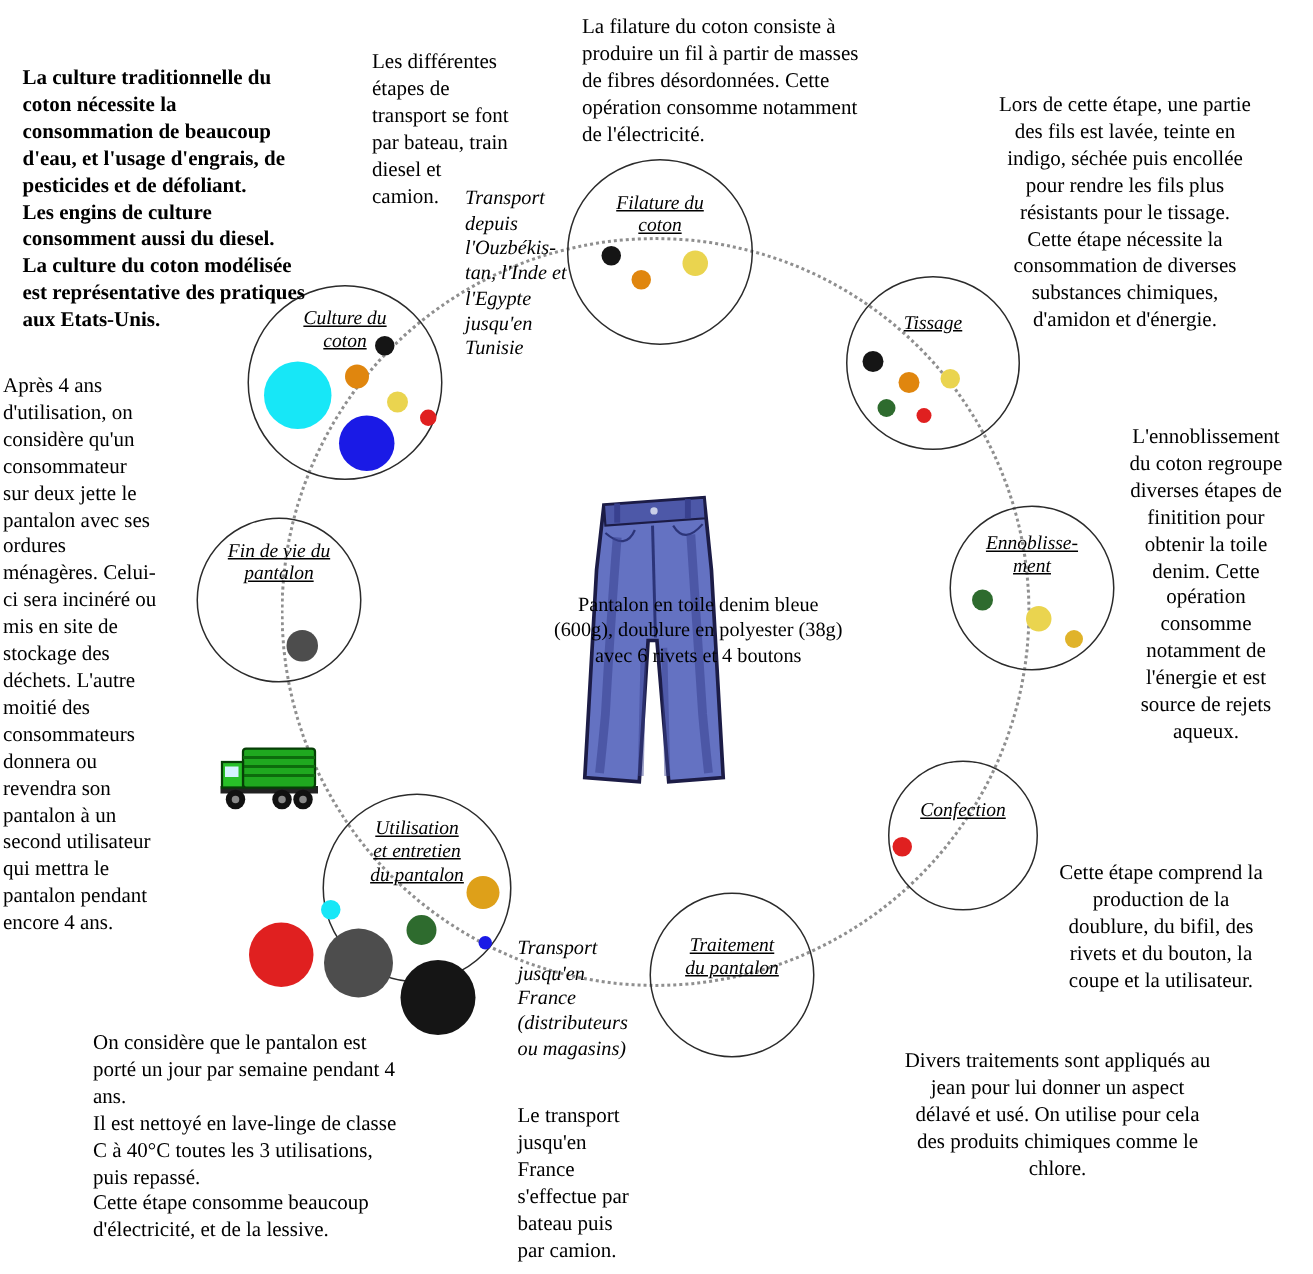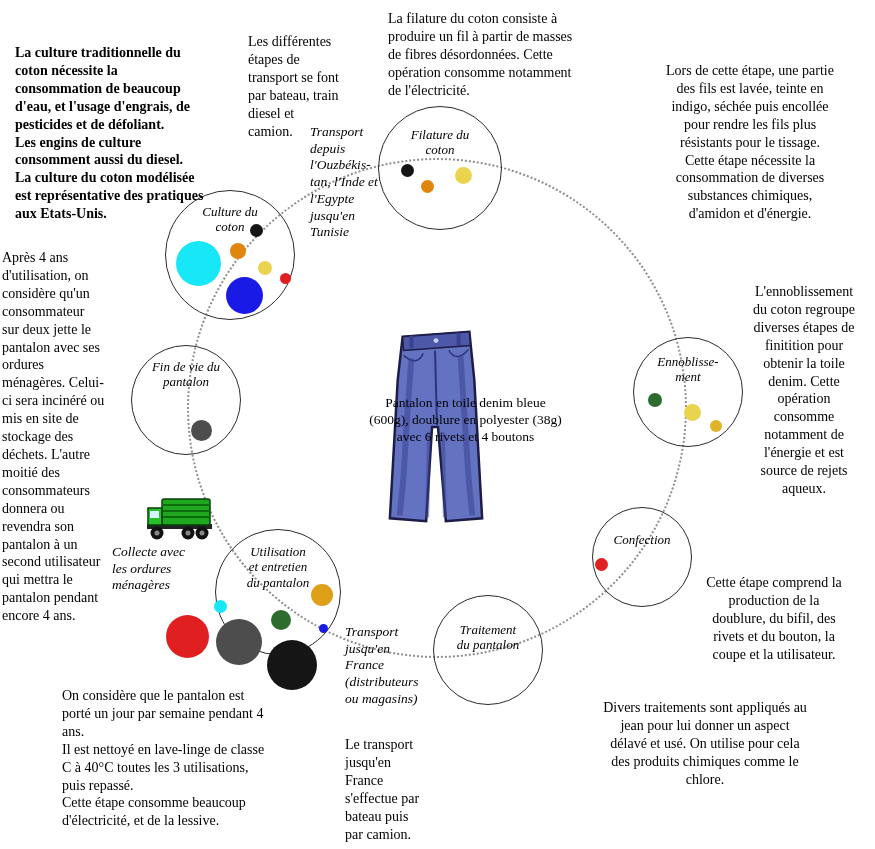--- a/index.html
+++ b/index.html
@@ -20,21 +20,21 @@
   }
   .big-circle {
     position:absolute; left:187px; top:158px; width:500px; height:500px;
     border:2px dotted #8f8f8f; border-radius:50%;
   }
   .node {
     position:absolute; border:1.4px solid #2b2b2b; border-radius:50%;
     text-align:center;
   }
   .node-label {
-    font-style:italic; font-size:13px; line-height:1.18; white-space:pre-line;
+    font-style:italic; font-size:13px; line-height:1.18; white-space:pre-line;text-decoration:underline;
   }
   .dot { position:absolute; border-radius:50%; }
 
   .node-culture        { left:165px; top:190px; width:130px; height:130px; padding-top:13px; }
   .node-filature       { left:378px; top:106px; width:124px; height:124px; padding-top:20px; }
   .node-tissage        { left:564px; top:184px; width:116px; height:116px; padding-top:22px; }
   .node-ennoblissement { left:633px; top:337px; width:110px; height:110px; padding-top:16px;text-align:center; }
   .node-confection     { left:592px; top:507px; width:100px; height:100px; padding-top:24px; }
   .node-traitement     { left:433px; top:595px; width:110px; height:110px; padding-top:26px; }
   .node-utilisation    { left:215px; top:529px; width:126px; height:126px; padding-top:14px; }
@@ -78,20 +78,28 @@
       <span class="dot" style="left: 92px; top: 70px; width: 14px; height: 14px; background: rgb(234, 212, 79);"></span>
       <span class="dot" style="left: 114px; top: 82px; width: 11px; height: 11px; background: rgb(224, 32, 32);"></span>
       <span class="dot" style="left: 60px; top: 86px; width: 37px; height: 37px; background: rgb(26, 26, 230);"></span>
     </div>
   <div class="node node-filature">
     <div class="node-label">Filature du
 coton</div>
   <span class="dot" style="left: 22px; top: 57px; width: 13px; height: 13px; background: rgb(21, 21, 21);"></span>
       <span class="dot" style="left: 42px; top: 73px; width: 13px; height: 13px; background: rgb(224, 134, 14);"></span>
       <span class="dot" style="left: 76px; top: 60px; width: 17px; height: 17px; background: rgb(234, 212, 79);"></span>
+    </div>
+  <div class="node node-tissage">
+    <div class="node-label">Tissage</div>
+  <span class="dot" style="left: 10px; top: 49px; width: 14px; height: 14px; background: rgb(21, 21, 21);"></span>
+      <span class="dot" style="left: 34px; top: 63px; width: 14px; height: 14px; background: rgb(224, 134, 14);"></span>
+      <span class="dot" style="left: 62px; top: 61px; width: 13px; height: 13px; background: rgb(234, 212, 79);"></span>
+      <span class="dot" style="left: 20px; top: 81px; width: 12px; height: 12px; background: rgb(46, 107, 46);"></span>
+      <span class="dot" style="left: 46px; top: 87px; width: 10px; height: 10px; background: rgb(224, 32, 32);"></span>
     </div>
   <div class="node node-ennoblissement">
     <div class="node-label">Ennoblisse-
 ment</div>
   <span class="dot" style="left: 14px; top: 55px; width: 14px; height: 14px; background: rgb(46, 107, 46);"></span>
       <span class="dot" style="left: 50px; top: 66px; width: 17px; height: 17px; background: rgb(234, 212, 79);"></span>
       <span class="dot" style="left: 76px; top: 82px; width: 12px; height: 12px; background: rgb(224, 179, 42);"></span>
     </div>
   <div class="node node-confection">
     <div class="node-label">Confection</div>
@@ -245,17 +253,14 @@
 l'Ouzbékis-
 tan, l'Inde et
 l'Egypte
 jusqu'en
 Tunisie</div>
   <div class="italic-label lbl-france">Transport
 jusqu'en
 France
 (distributeurs
 ou magasins)</div>
-  <div class="italic-label lbl-collecte">Collecte avec
-les ordures
-ménagères</div>
 
 </div>
 
 </body></html>

